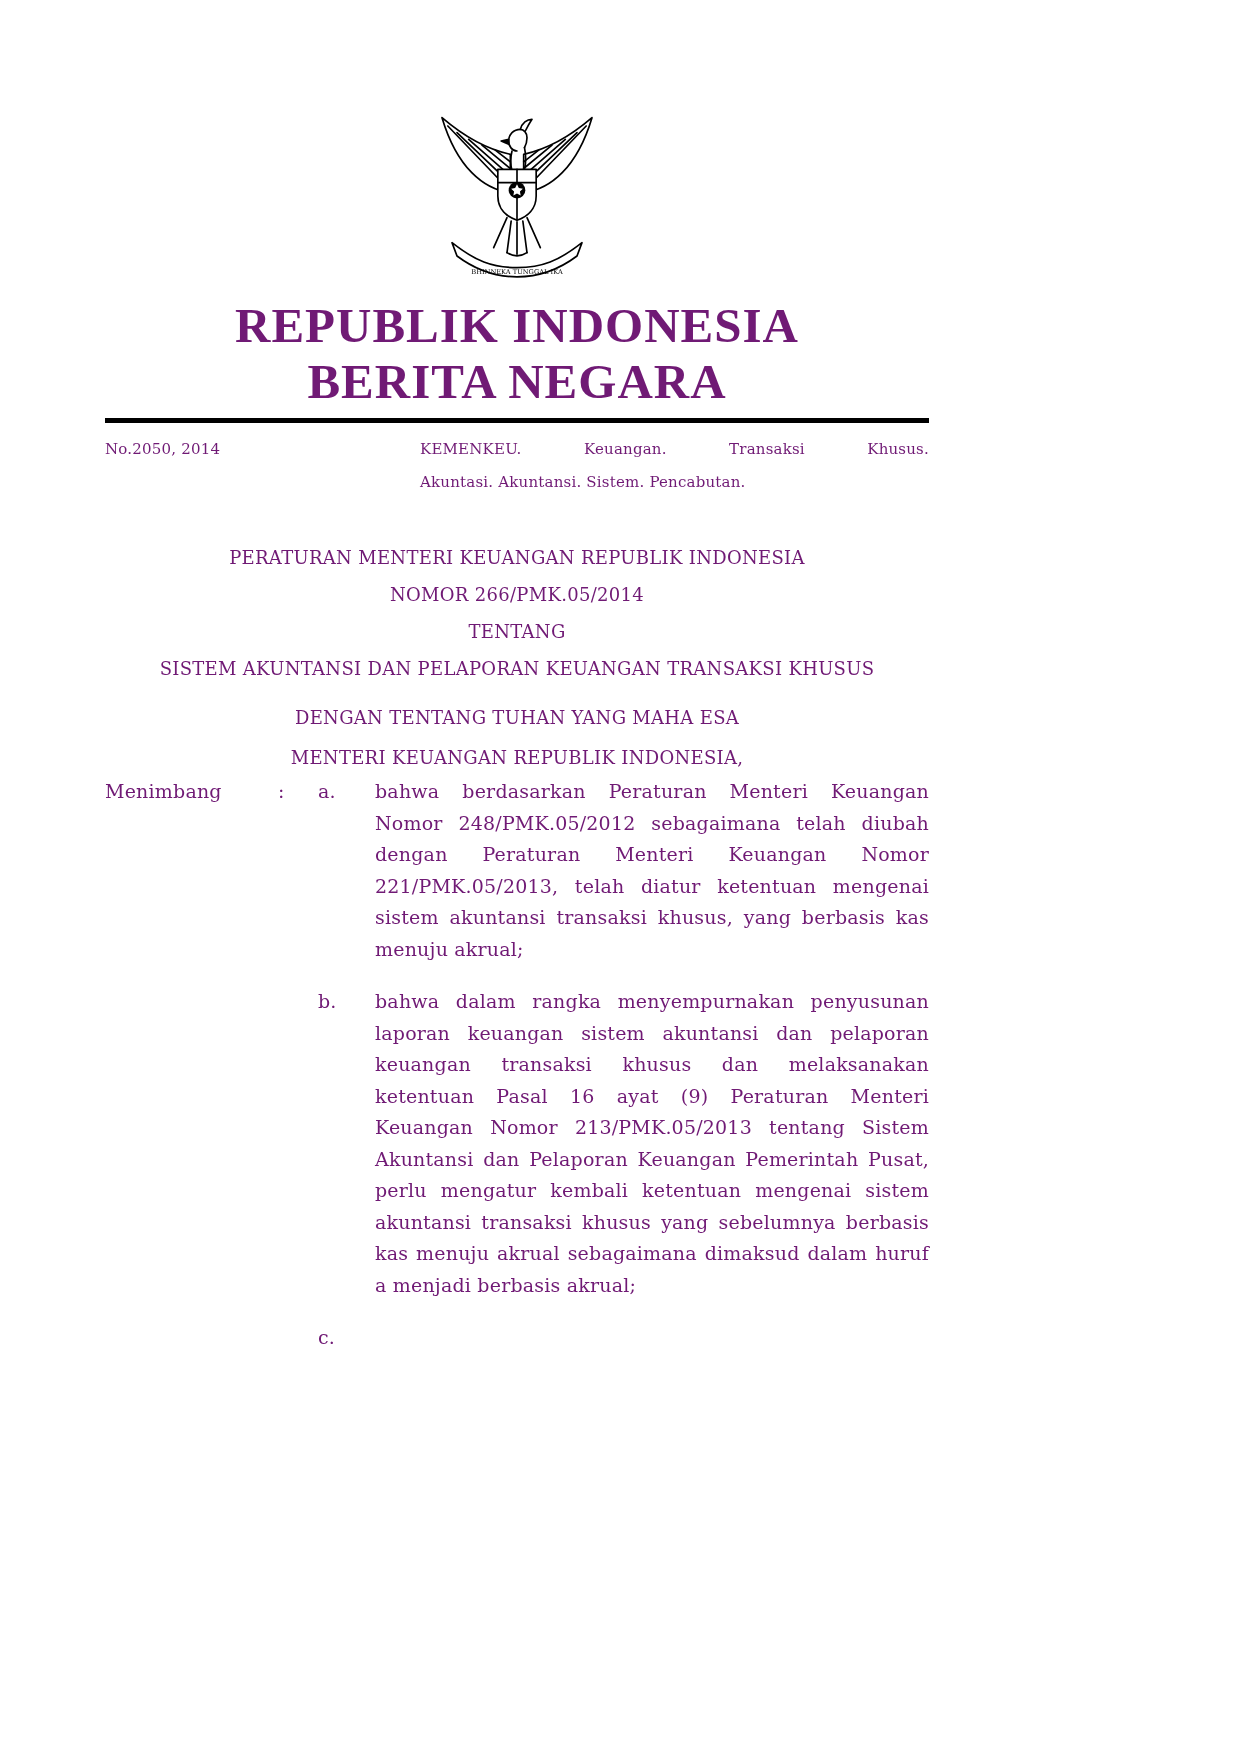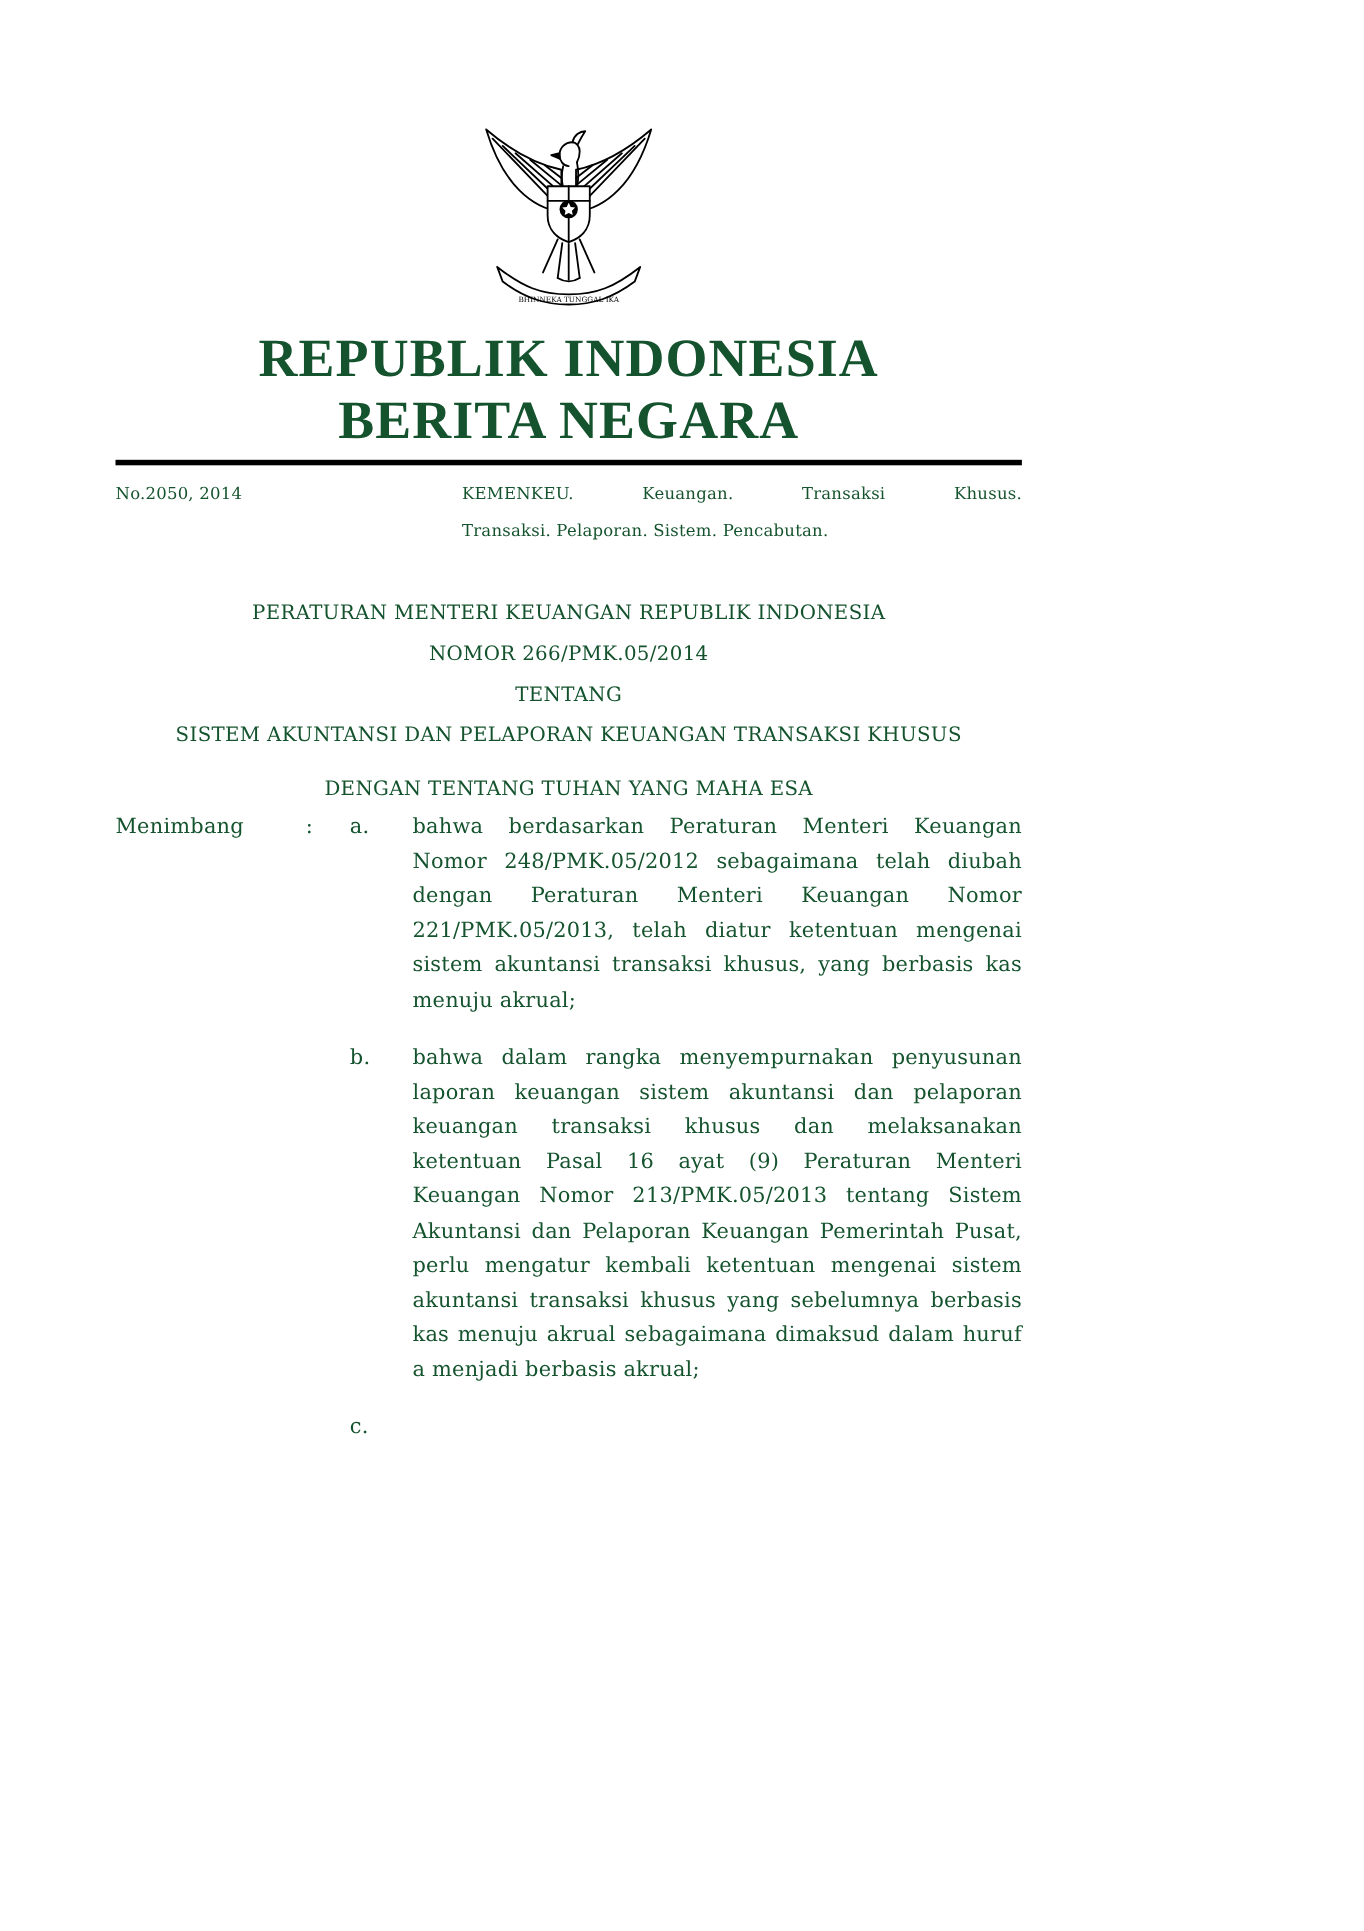--- a/index.html
+++ b/index.html
@@ -1,17 +1,17 @@
 <!DOCTYPE html>
 <html><head>
 <meta charset="utf-8">
 <style>
   html, body { margin: 0; padding: 0; background: #ffffff; }
   .page {
-    width: 1164px; height: 1755px; background: #ffffff; color: #14532d;
+    width: 1164px; height: 1755px; background: #ffffff; color: #701a75;
     font-family: "DejaVu Serif", serif; overflow: hidden; position: relative;
   }
   .content { margin: 0 235px 0 105px;  }
 
   .emblem-wrap { text-align: center; padding-top: 86px; }
 
   .masthead {
     text-align: center; font-family: "Liberation Serif", serif;
     font-weight: bold; font-size: 49px; line-height: 56px;
     margin-top: 8px; letter-spacing: 1px;
@@ -89,30 +89,31 @@
       <div>REPUBLIK INDONESIA</div>
       <div>BERITA NEGARA</div>
     </div>
 
     <div class="rule"></div>
 
     <div class="issue-row">
       <div class="issue-no">No.2050, 2014</div>
       <div class="issue-subject">
         <div class="l1">KEMENKEU. Keuangan. Transaksi Khusus.</div>
-        <div class="l2">Transaksi. Pelaporan. Sistem. Pencabutan.</div>
+        <div class="l2">Akuntasi. Akuntansi. Sistem. Pencabutan.</div>
       </div>
     </div>
 
     <div class="headings">
       <div>PERATURAN MENTERI KEUANGAN REPUBLIK INDONESIA</div>
       <div>NOMOR 266/PMK.05/2014</div>
       <div>TENTANG</div>
       <div>SISTEM AKUNTANSI DAN PELAPORAN KEUANGAN TRANSAKSI KHUSUS</div>
       <div class="invocation">DENGAN TENTANG TUHAN YANG MAHA ESA</div>
+      <div class="authority">MENTERI KEUANGAN REPUBLIK INDONESIA,</div>
     </div>
 
     <div class="considerations">
 
       <div class="m-row">
         <div class="m-label">Menimbang</div>
         <div class="m-colon">:</div>
         <div class="m-letter">a.</div>
         <div class="m-text">bahwa berdasarkan Peraturan Menteri Keuangan Nomor 248/PMK.05/2012 sebagaimana telah diubah dengan Peraturan Menteri Keuangan Nomor 221/PMK.05/2013, telah diatur ketentuan mengenai sistem akuntansi transaksi khusus, yang berbasis kas menuju akrual;</div>
       </div>

